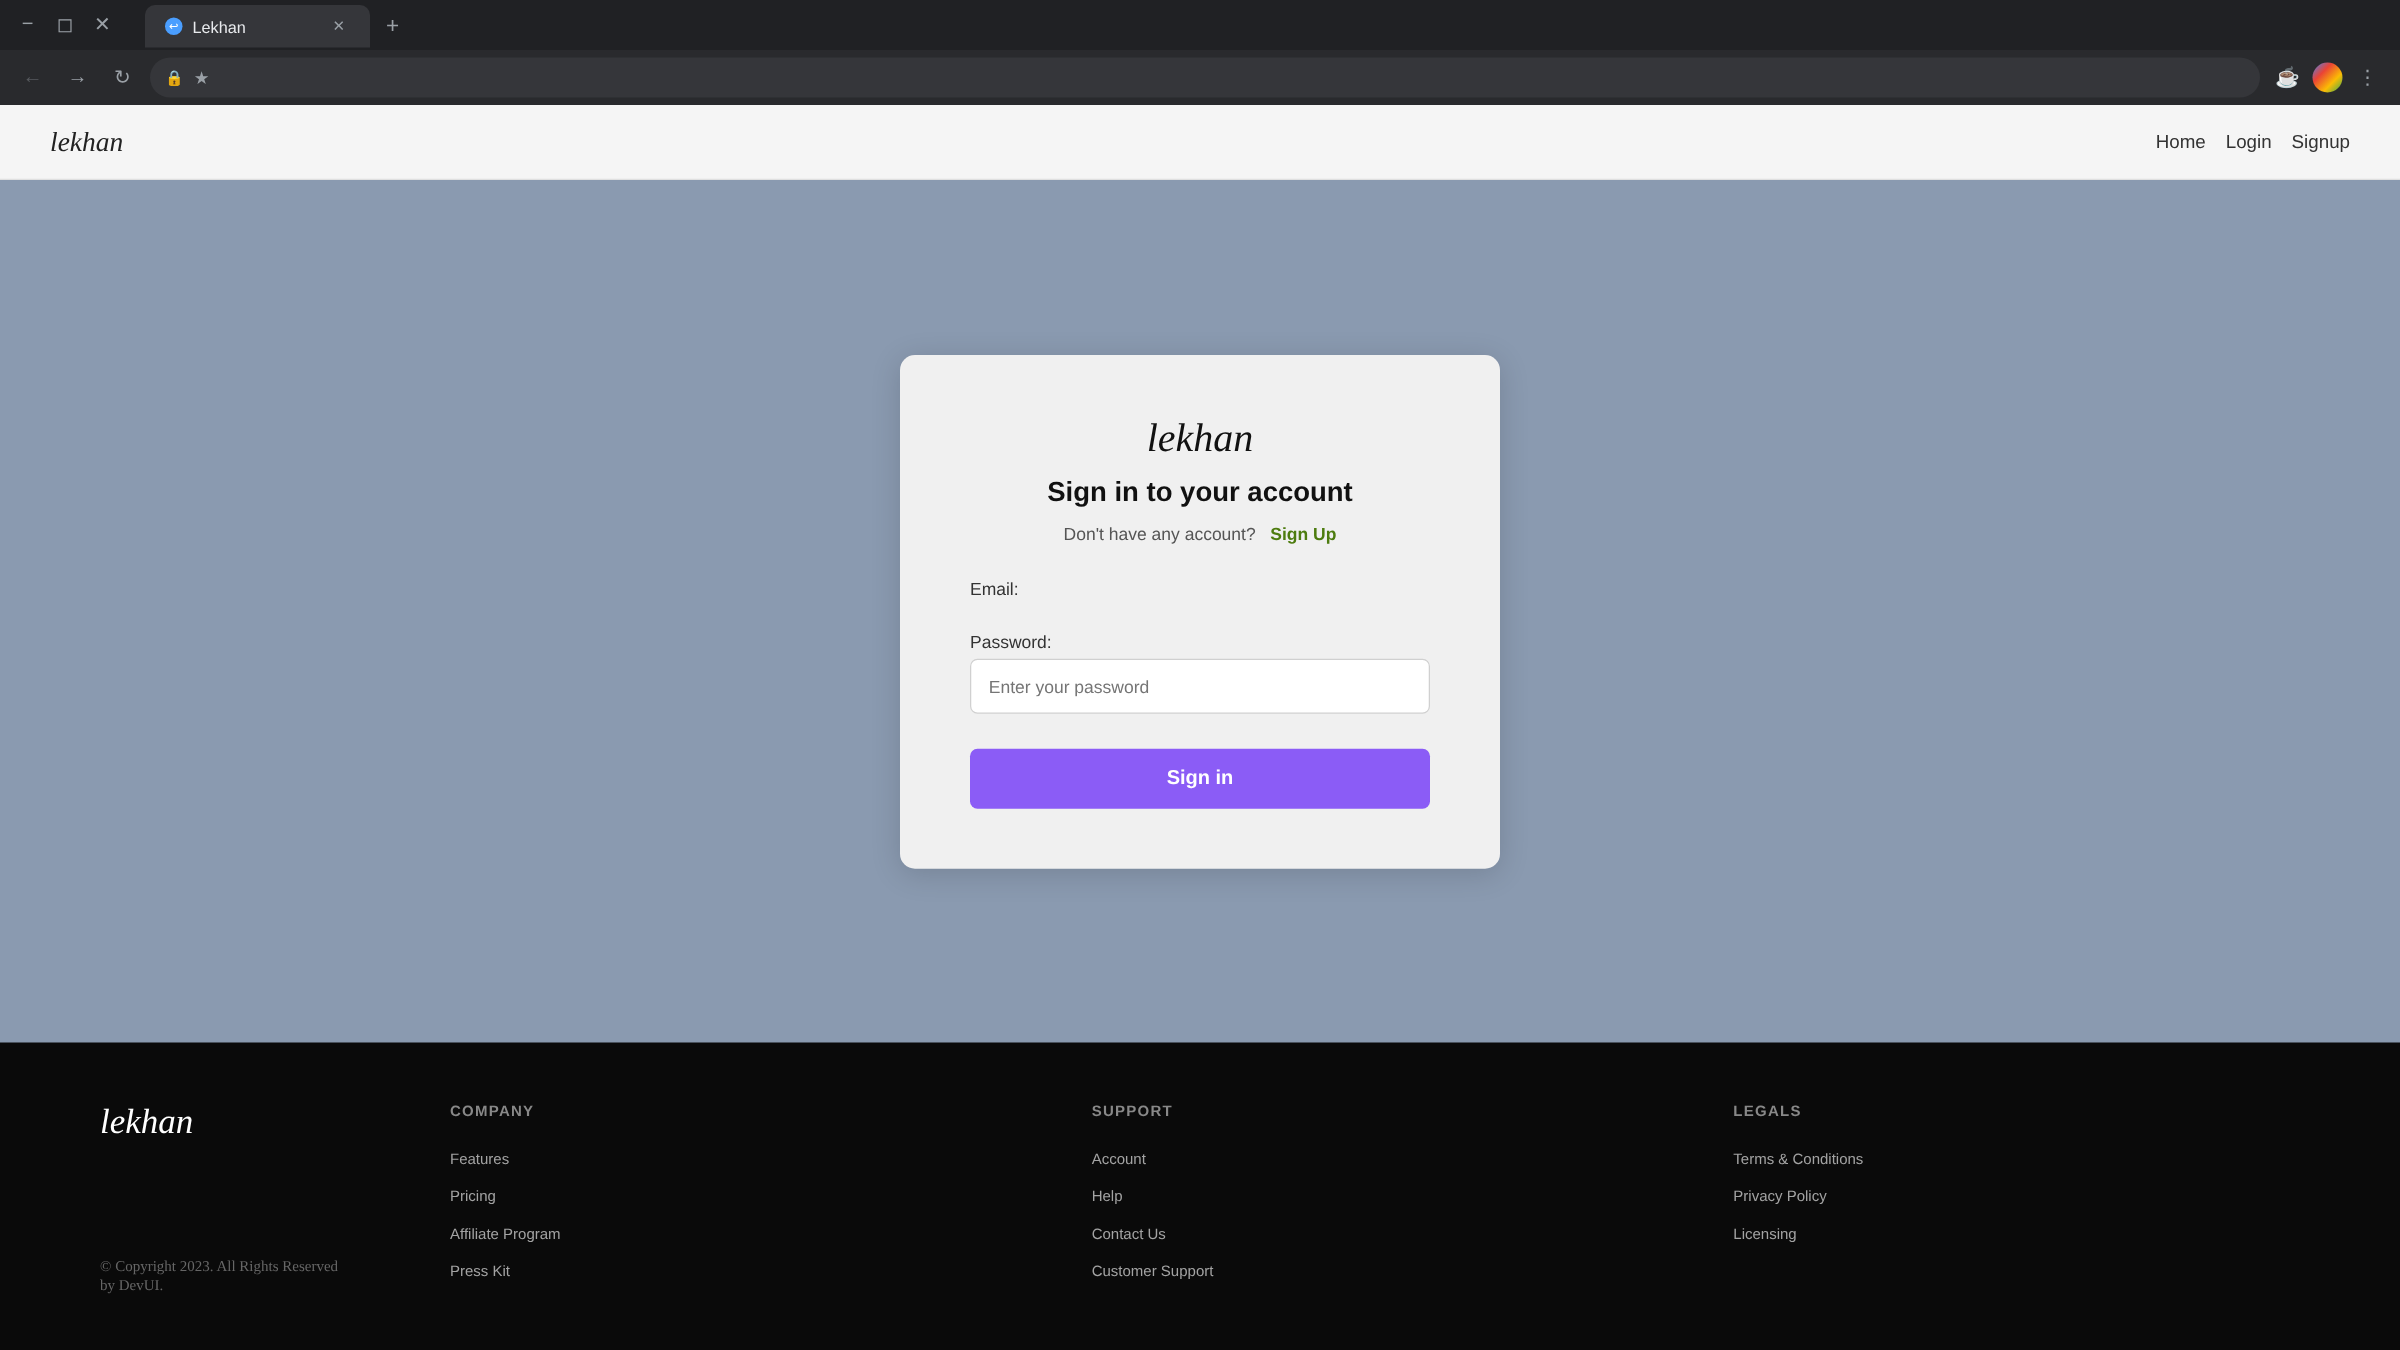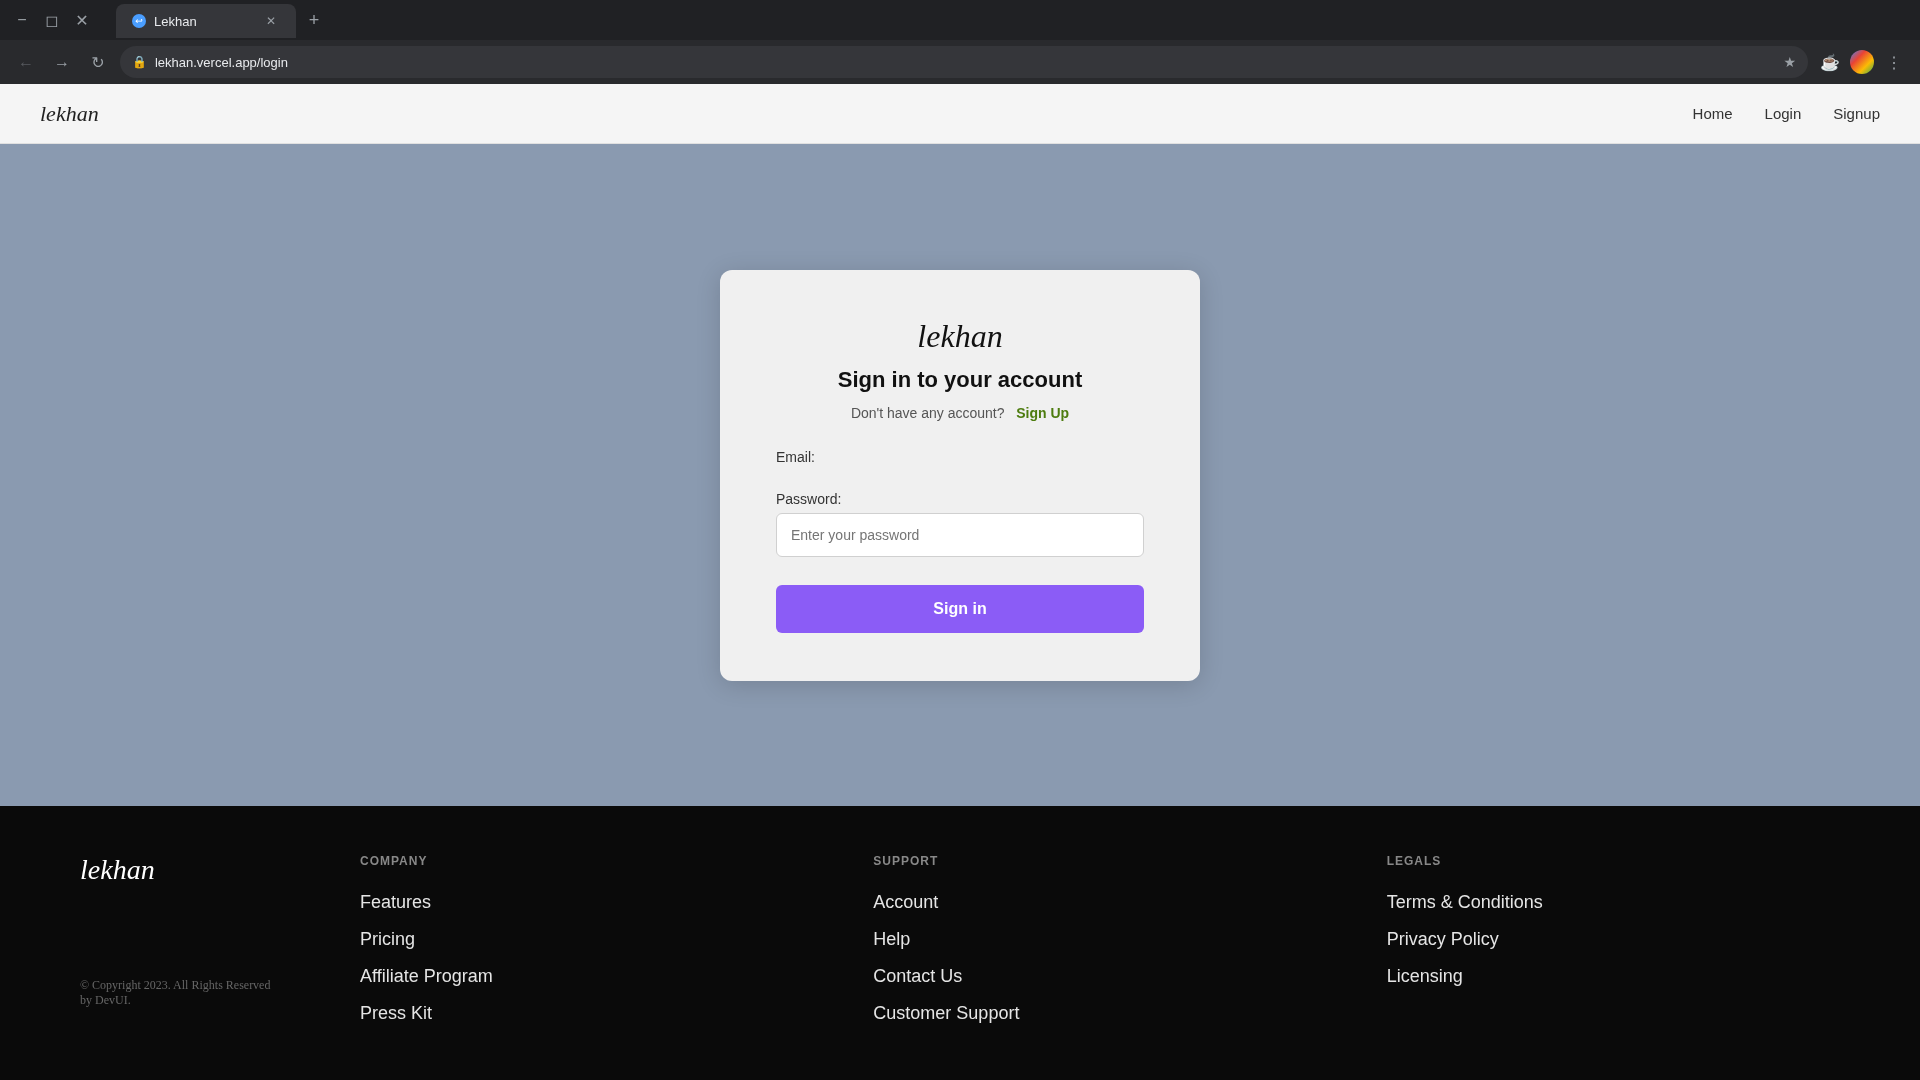--- a/index.html
+++ b/index.html
@@ -156,21 +156,21 @@
     }
     .site-logo {
       font-family: 'Georgia', cursive;
       font-style: italic;
       font-size: 22px;
       color: #222;
       flex: 1;
     }
     .nav-links {
       display: flex;
-      gap: 32px;
+      gap: 16px;
     }
     .nav-link {
       font-size: 15px;
       color: #333;
       cursor: pointer;
       text-decoration: none;
     }
 
     
     .main-content {
@@ -285,22 +285,22 @@
     .footer-col-title {
       font-size: 12px;
       font-weight: 700;
       color: #888;
       letter-spacing: 1px;
       text-transform: uppercase;
       margin-bottom: 24px;
     }
     .footer-link {
       display: block;
-      font-size: 18px;
-      color: #e5e5e5;
+      font-size: 12px;
+      color: #a3a3a3;
       margin-bottom: 16px;
       cursor: pointer;
       text-decoration: none;
     }
   </style>
 </head>
 <body>
 
 <div class="browser-chrome">
   <div class="browser-title-bar">
@@ -317,21 +317,20 @@
       </div>
       <div class="browser-tab-new">+</div>
     </div>
   </div>
   <div class="browser-controls">
     <div class="nav-btn disabled">←</div>
     <div class="nav-btn">→</div>
     <div class="nav-btn">↻</div>
     <div class="address-bar">
       <span class="lock-icon">🔒</span>
-      <span class="url-text">lekhan.vercel.app/login</span>
       <span class="star-icon">★</span>
     </div>
     <div class="browser-actions">
       <div class="browser-action-btn">☕</div>
       <div class="browser-action-btn">
         <div class="profile-avatar"></div>
       </div>
       <div class="browser-action-btn">⋮</div>
     </div>
   </div>

